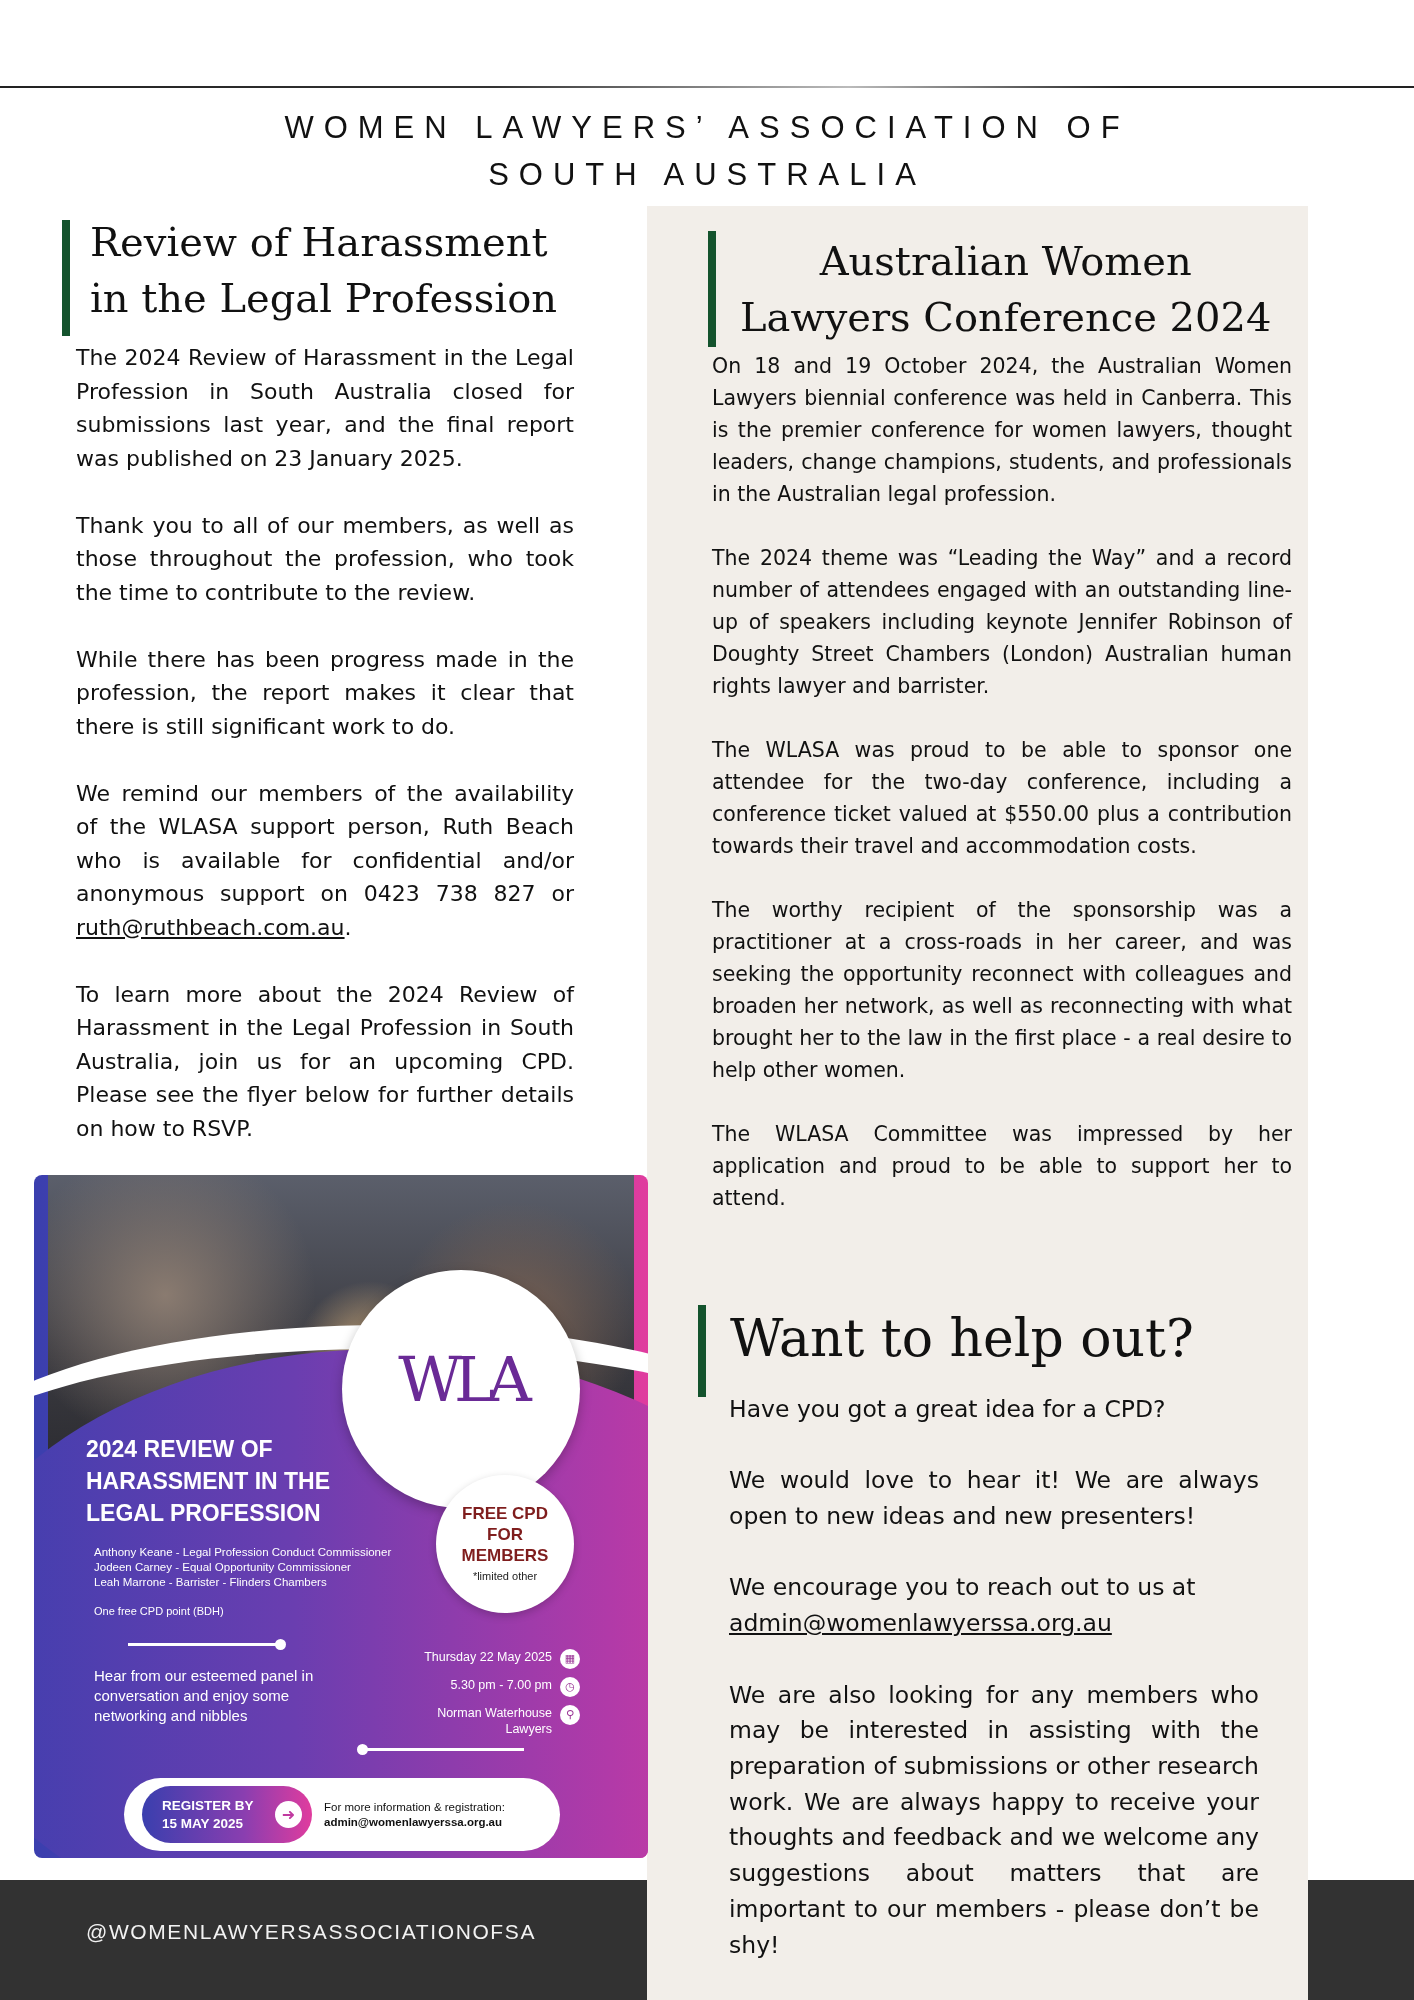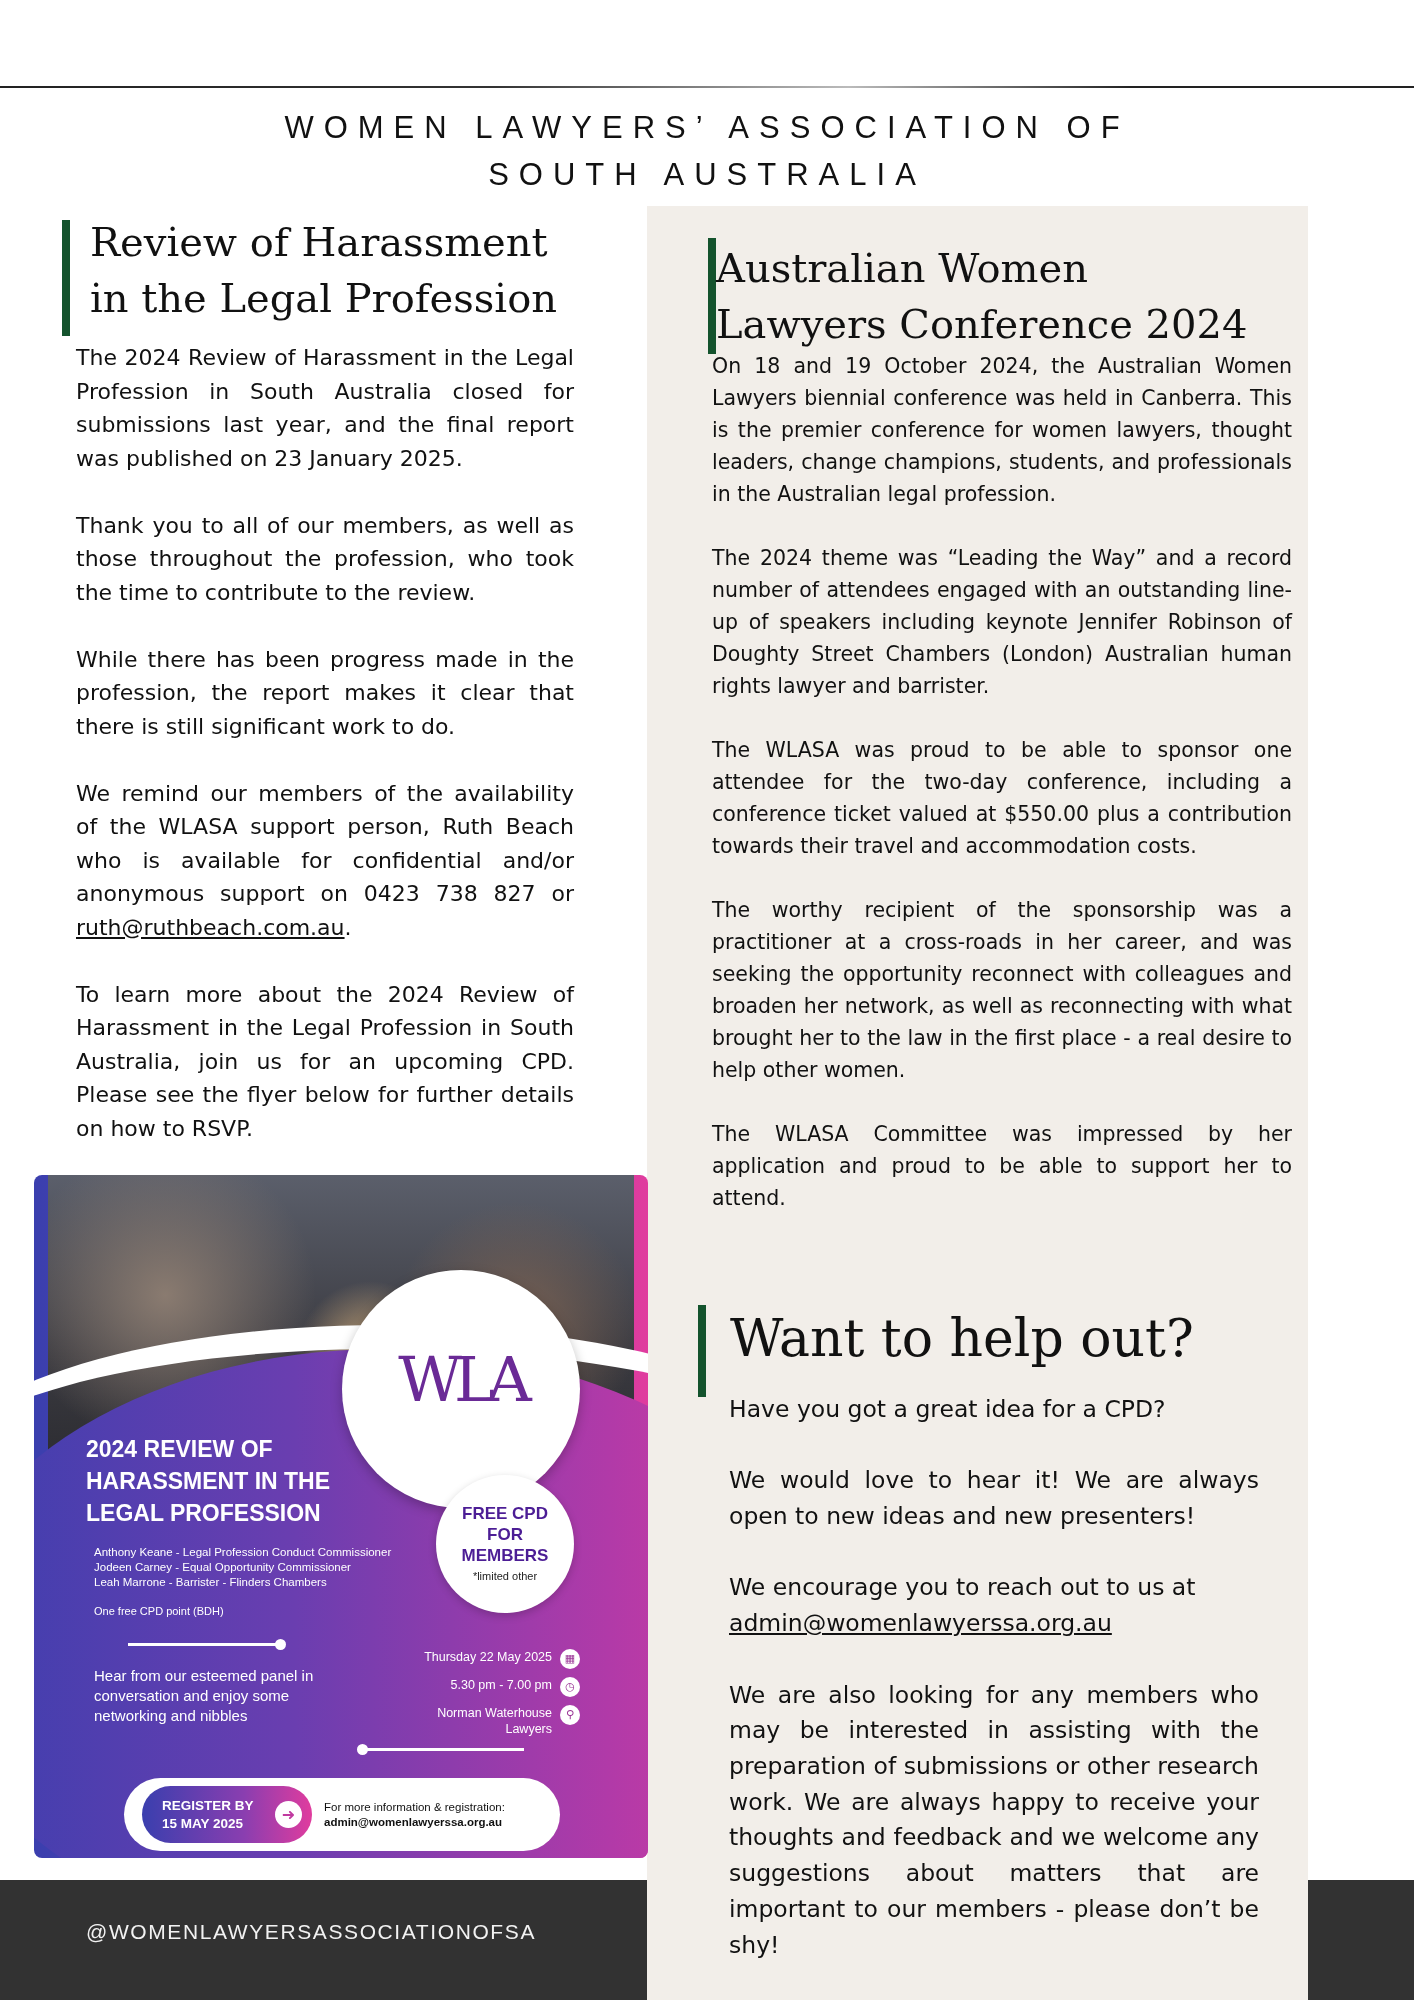--- a/index.html
+++ b/index.html
@@ -43,21 +43,21 @@
   .flyer-wave { position: absolute; left: -100px; top: 150px; width: 900px; height: 300px; border-radius: 50%;
     border-top: 24px solid #ffffff; background: transparent; }
   .flyer-wave-fill { position: absolute; left: -100px; top: 174px; width: 900px; height: 600px; border-radius: 50%;
     background: linear-gradient(90deg, #3a3fae 0%, #6a3eb0 40%, #b13aa8 75%, #e03c9e 100%); }
   .logo-circle { position: absolute; left: 308px; top: 95px; width: 238px; height: 238px; border-radius: 50%;
     background: #fff; box-shadow: 0 4px 12px rgba(0,0,0,0.25); }
   .logo-glyph { position: absolute; left: 0; top: 40px; width: 238px; text-align: center; font-family: "DejaVu Serif", serif;
     font-size: 110px; color: #6a2a96; line-height: 140px; }
   .cpd-circle { position: absolute; left: 402px; top: 300px; width: 138px; height: 138px; border-radius: 50%;
     background: #fff; box-shadow: 0 3px 8px rgba(0,0,0,0.2); text-align: center; padding-top: 28px; }
-  .cpd-title { font-family: "Liberation Sans", sans-serif; font-weight: 700; color: #4c1d95; font-size: 17px; line-height: 21px; }
+  .cpd-title { font-family: "Liberation Sans", sans-serif; font-weight: 700; color: #7f1d1d; font-size: 17px; line-height: 21px; }
   .cpd-note { font-family: "Liberation Sans", sans-serif; color: #222; font-size: 11px; margin-top: 4px; }
   .flyer-title { position: absolute; left: 52px; top: 258px; font-family: "Liberation Sans", sans-serif; font-weight: 700;
     color: #fff; font-size: 23px; line-height: 32px; }
   .panel-list { position: absolute; left: 60px; top: 370px; font-family: "Liberation Sans", sans-serif; color: #fff;
     font-size: 11.5px; line-height: 15px; }
   .cpd-point { position: absolute; left: 60px; top: 430px; font-family: "Liberation Sans", sans-serif; color: #fff; font-size: 11px; }
   .line-left { position: absolute; left: 94px; top: 468px; width: 150px; height: 3px; background: #fff; }
   .dot-left { position: absolute; left: 241px; top: 464px; width: 11px; height: 11px; border-radius: 50%; background: #fff; }
   .line-right { position: absolute; left: 330px; top: 573px; width: 160px; height: 3px; background: #fff; }
   .dot-right { position: absolute; left: 323px; top: 569px; width: 11px; height: 11px; border-radius: 50%; background: #fff; }
@@ -157,21 +157,21 @@
       </div>
       <div class="reg-arrow">➜</div>
     </div>
     <div class="reg-info">
       <div>For more information &amp; registration:</div>
       <div><b>admin@womenlawyerssa.org.au</b></div>
     </div>
   </div>
 </div>
 
-<div class="heading-block" style="left:708px; top:238px; height:116px; ">
+<div class="heading-block" style="left:708px; top:231px; height:116px; padding-left:24px;text-align:center;">
   <div class="heading" style="font-size:40px; line-height:56px; margin-top:2px;">
     <div>Australian Women</div>
     <div>Lawyers Conference 2024</div>
   </div>
 </div>
 
 <div class="body-text rbody" style="left:712px; top:350px; width:580px;">
   <p>On 18 and 19 October 2024, the Australian Women Lawyers biennial conference was held in Canberra. This is the premier conference for women lawyers, thought leaders, change champions, students, and professionals in the Australian legal profession.</p>
   <p>The 2024 theme was “Leading the Way” and a record number of attendees engaged with an outstanding line-up of speakers including keynote Jennifer Robinson of Doughty Street Chambers (London) Australian human rights lawyer and barrister.</p>
   <p>The WLASA was proud to be able to sponsor one attendee for the two-day conference, including a conference ticket valued at $550.00 plus a contribution towards their travel and accommodation costs.</p>

